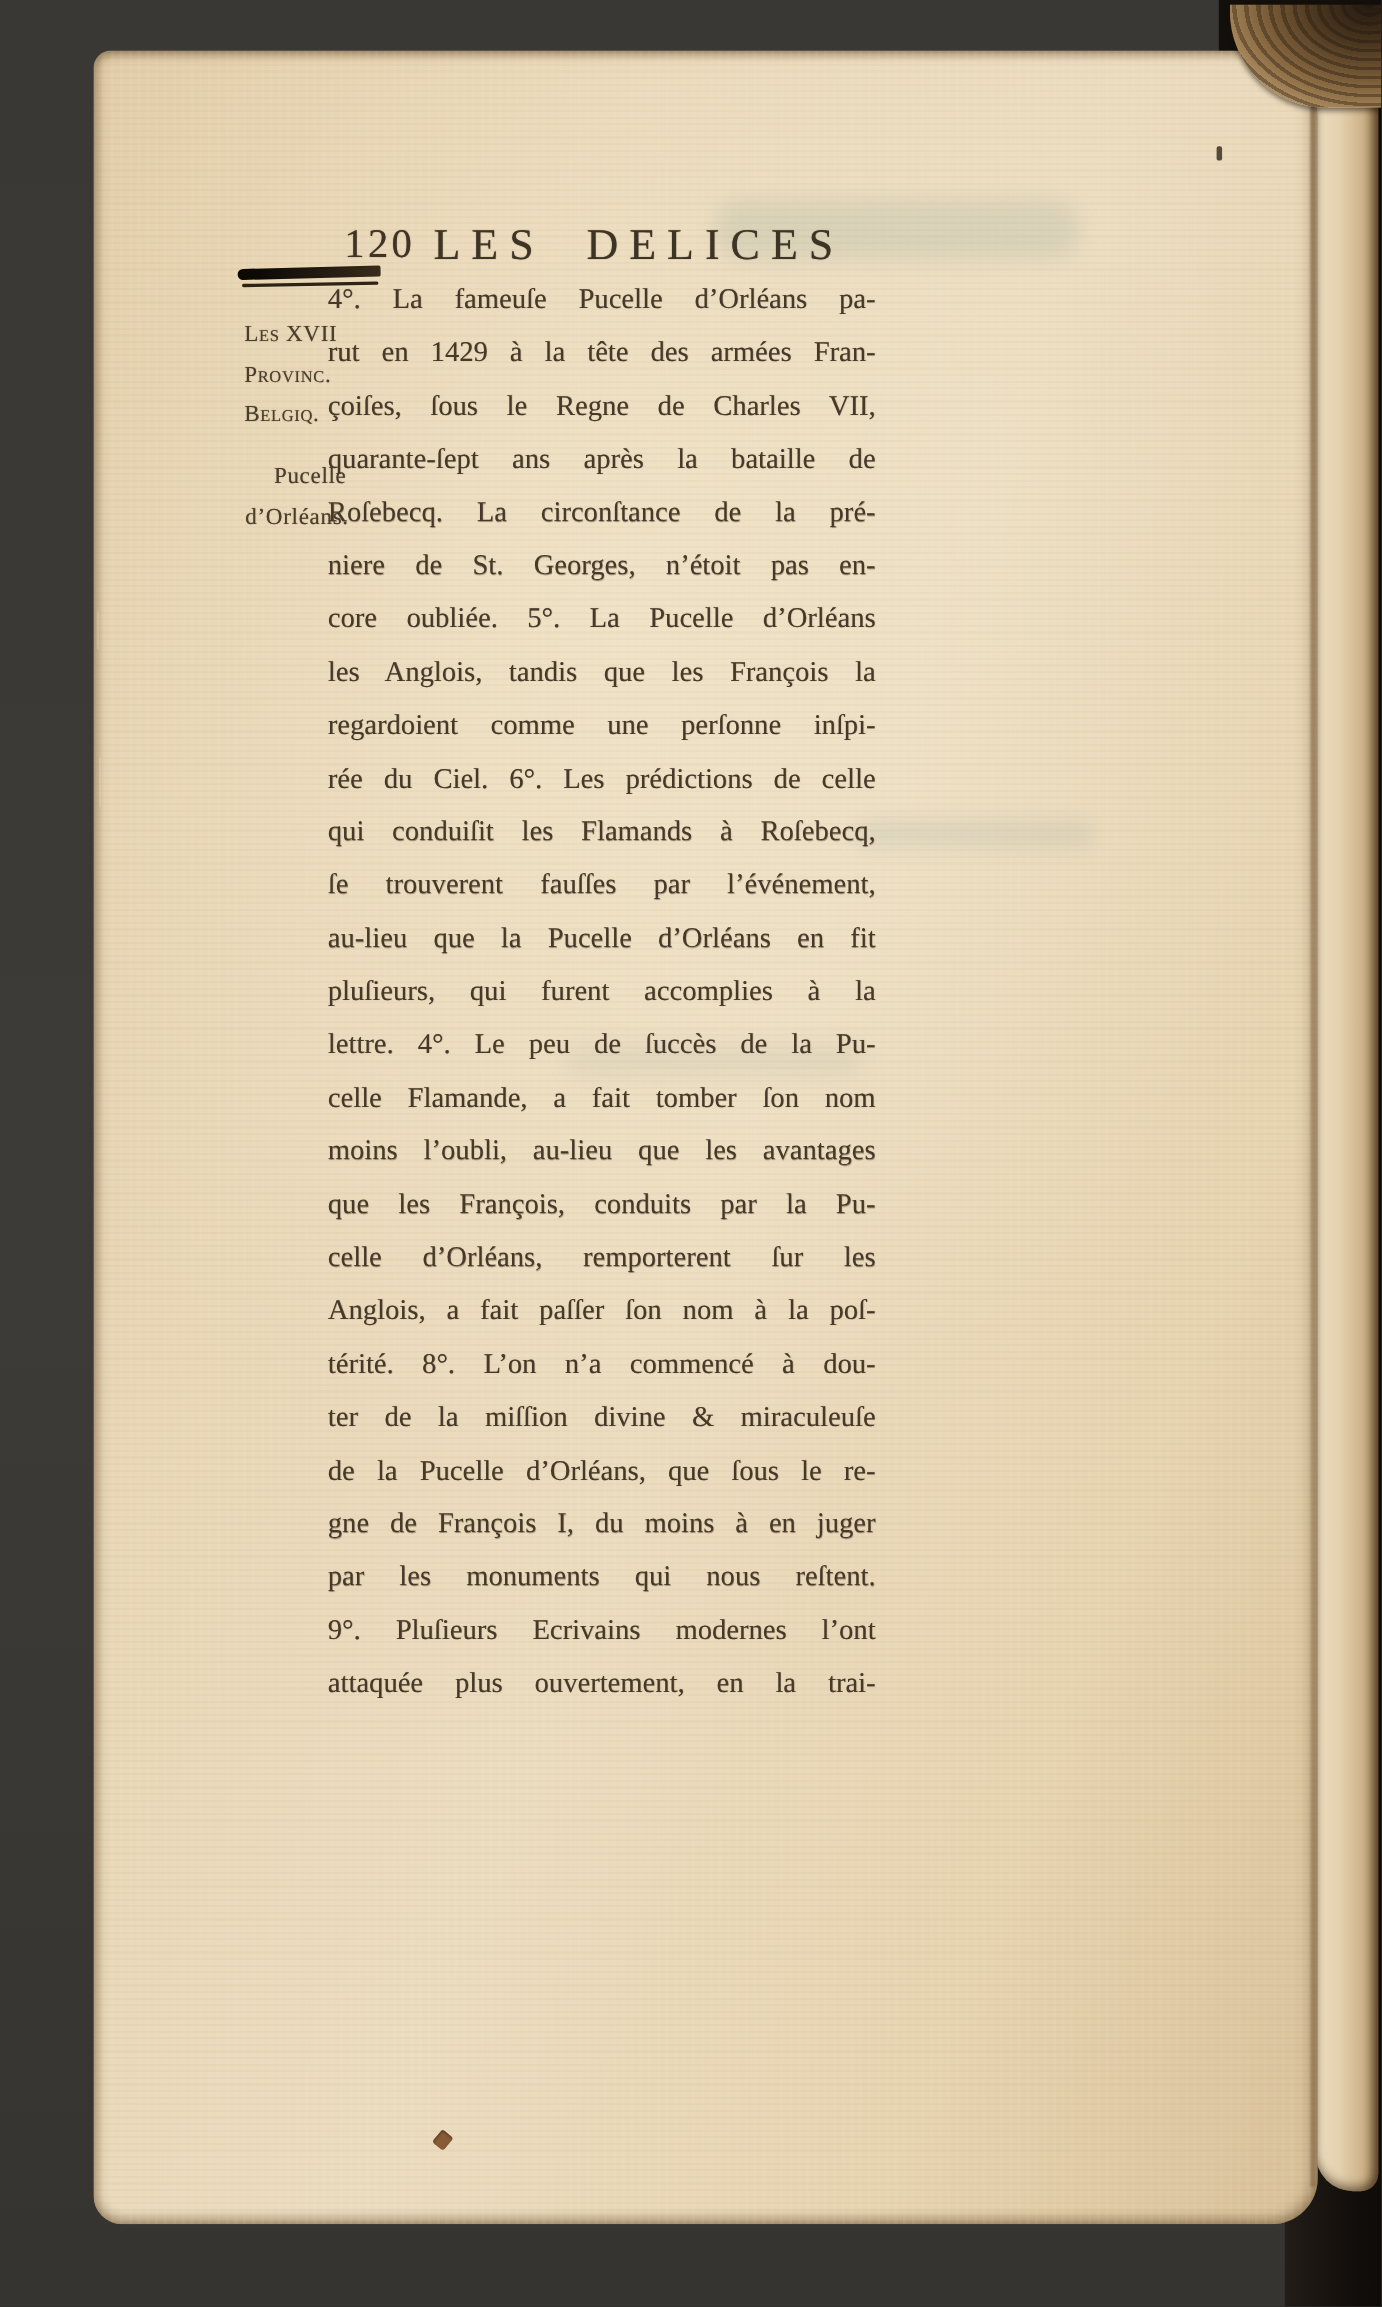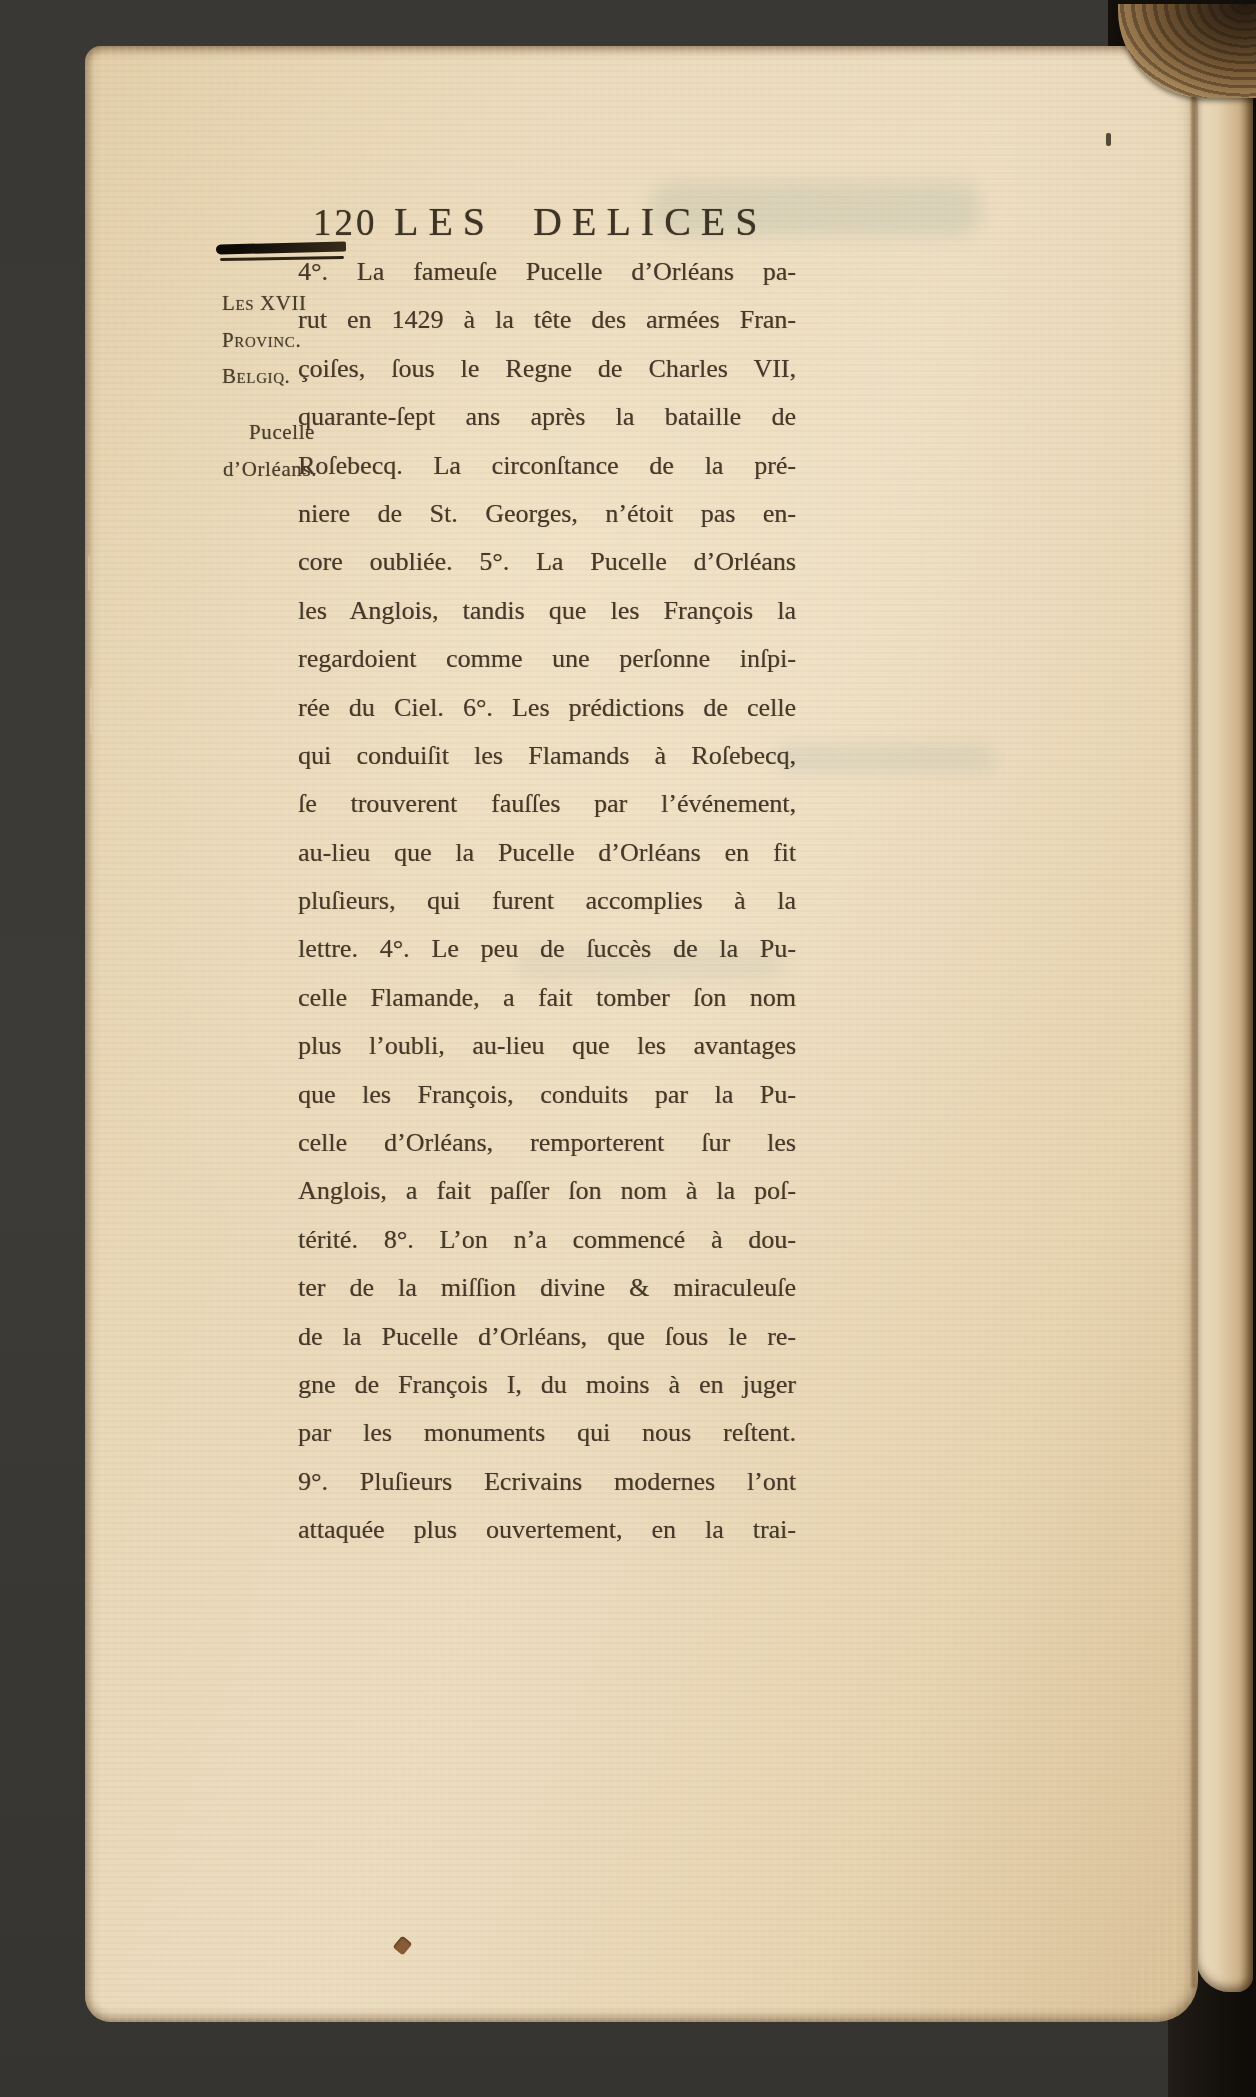--- a/index.html
+++ b/index.html
@@ -177,21 +177,21 @@
       <div class="line"><span>core oubliée. 5°. La Pucelle d’Orléans</span></div>
       <div class="line"><span>les Anglois, tandis que les François la</span></div>
       <div class="line"><span>regardoient comme une perſonne inſpi-</span></div>
       <div class="line"><span>rée du Ciel. 6°. Les prédictions de celle</span></div>
       <div class="line"><span>qui conduiſit les Flamands à Roſebecq,</span></div>
       <div class="line"><span>ſe trouverent fauſſes par l’événement,</span></div>
       <div class="line"><span>au-lieu que la Pucelle d’Orléans en fit</span></div>
       <div class="line"><span>pluſieurs, qui furent accomplies à la</span></div>
       <div class="line"><span>lettre. 4°. Le peu de ſuccès de la Pu-</span></div>
       <div class="line"><span>celle Flamande, a fait tomber ſon nom</span></div>
-      <div class="line"><span>plus l’oubli, au-lieu que les avantages</span></div>
+      <div class="line"><span>moins l’oubli, au-lieu que les avantages</span></div>
       <div class="line"><span>que les François, conduits par la Pu-</span></div>
       <div class="line"><span>celle d’Orléans, remporterent ſur les</span></div>
       <div class="line"><span>Anglois, a fait paſſer ſon nom à la poſ-</span></div>
       <div class="line"><span>térité. 8°. L’on n’a commencé à dou-</span></div>
       <div class="line"><span>ter de la miſſion divine &amp; miraculeuſe</span></div>
       <div class="line"><span>de la Pucelle d’Orléans, que ſous le re-</span></div>
       <div class="line"><span>gne de François I, du moins à en juger</span></div>
       <div class="line"><span>par les monuments qui nous reſtent.</span></div>
       <div class="line"><span>9°. Pluſieurs Ecrivains modernes l’ont</span></div>
       <div class="line"><span>attaquée plus ouvertement, en la trai-</span></div>

